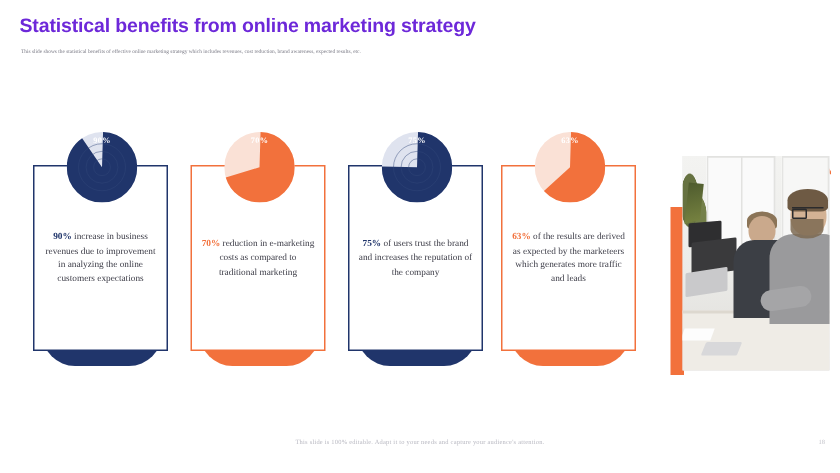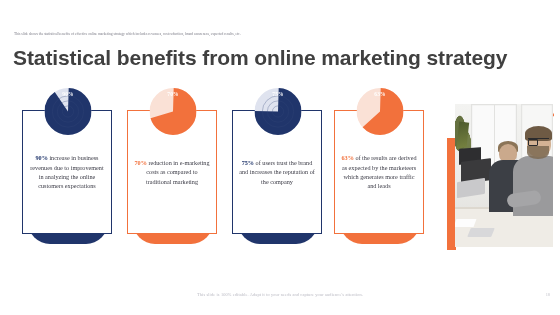--- a/index.html
+++ b/index.html
@@ -7,22 +7,22 @@
     width:560px;height:315px;background:#ffffff;overflow:hidden;
     font-family:"Liberation Serif", serif;
     position:relative;
   }
   .slide{position:absolute;inset:0;background:#ffffff;}
 
   
   .title{
     position:absolute;left:13px;top:9px;
     font-family:"Liberation Sans", sans-serif;
-    font-size:21px;font-weight:700;letter-spacing:-0.1px;
-    color:#404040;white-space:nowrap;margin-top:37px;
+    font-size:13px;font-weight:700;letter-spacing:-0.1px;
+    color:#6d28d9;white-space:nowrap;
   }
   .subtitle{
     position:absolute;left:14px;top:31px;width:420px;
     font-family:"Liberation Serif", serif;
     font-size:3.6px;line-height:6px;color:#7a7a85;
     white-space:nowrap;
   }
 
   
   .cards{position:absolute;left:22px;top:88px;width:412px;height:160px;}

